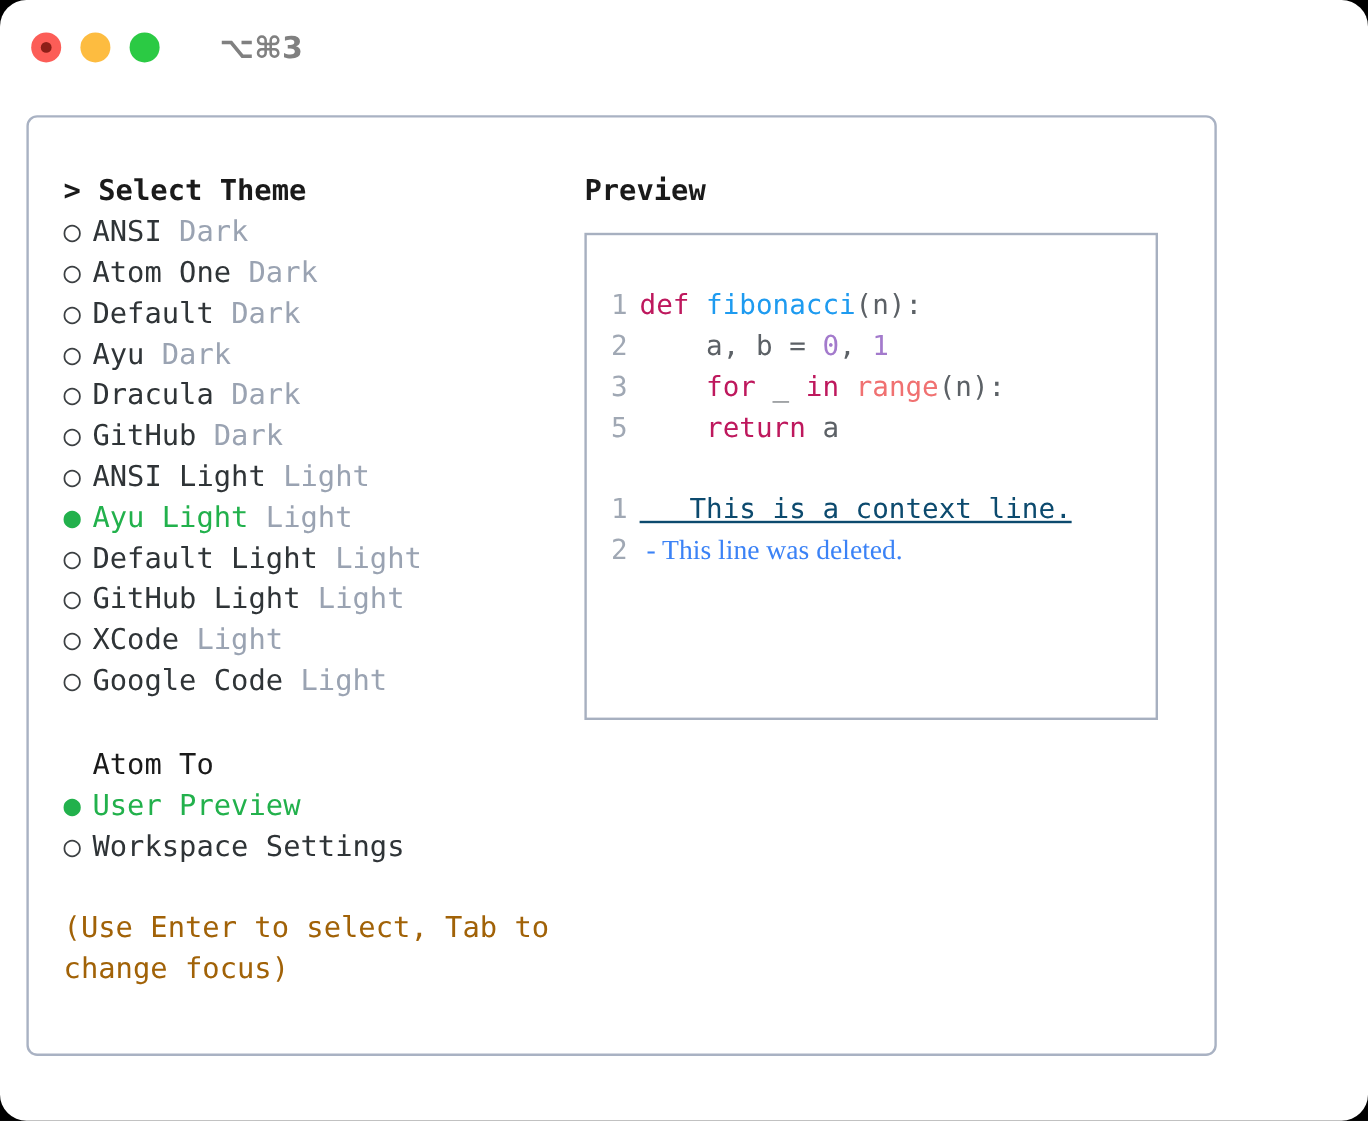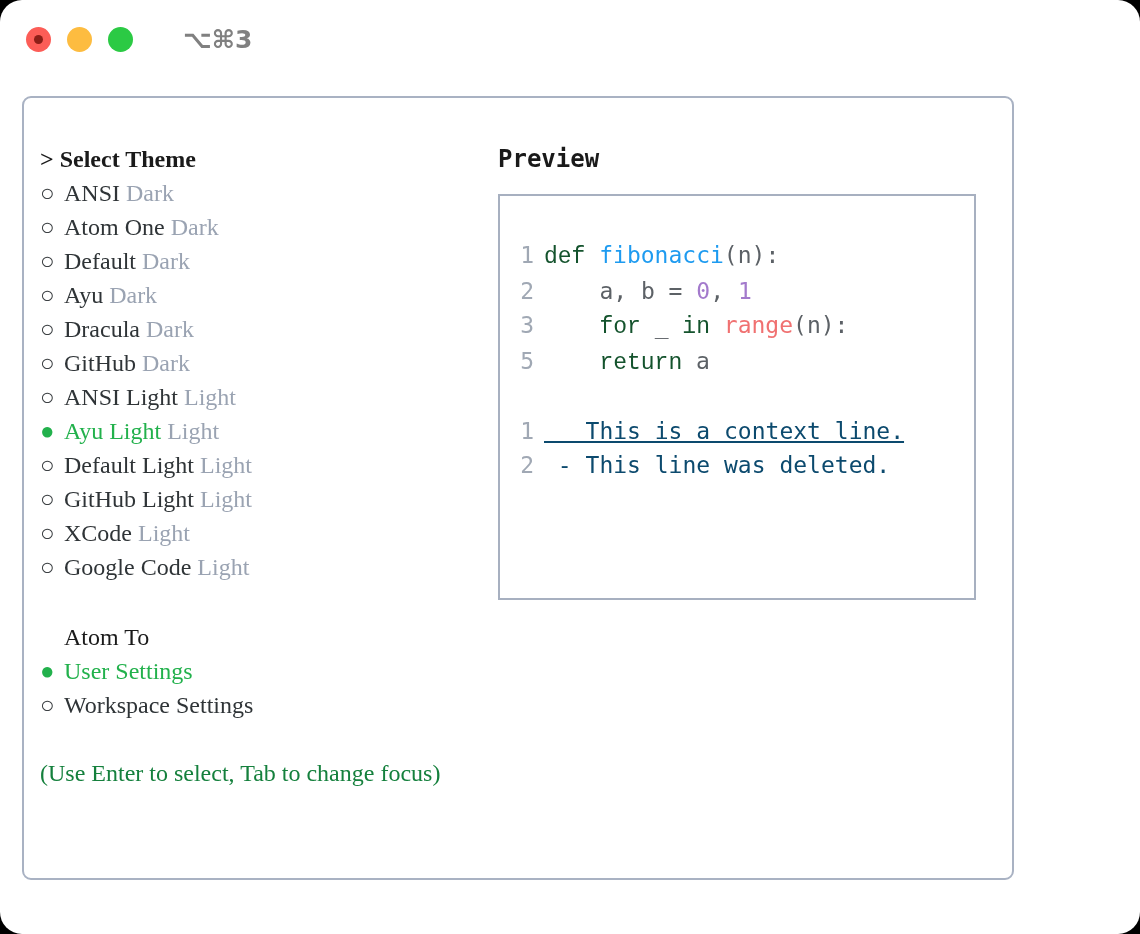--- a/index.html
+++ b/index.html
@@ -77,29 +77,27 @@
     box-sizing: border-box;
     background: #ffffff;
   }
 
   .columns {
     display: flex;
     padding: 44px 0 0 0;
   }
   .col-left {
     width: 455px;
-    padding-left: 16px;
-    box-sizing: border-box;
-    font-family: Liberation Serif, serif;
+    padding-left: 29px;
+    box-sizing: border-box;
   }
   .col-right {
     flex: 1;
     padding-left: 8px;
     box-sizing: border-box;
-    margin-left: 11px;
   }
 
   
   .heading {
     font-size: 24px;
     line-height: 34px;
     font-weight: bold;
     color: #1a1a1a;
     white-space: pre;
   }
@@ -126,21 +124,21 @@
     color: #1a1a1a;
     white-space: pre;
     padding-left: 24px;
   }
   .spacer-lg { height: 36px; }
   .spacer-md { height: 34px; }
 
   .hint {
     font-size: 24px;
     line-height: 34px;
-    color: #15803d;
+    color: #a16207;
     width: 420px;
     white-space: pre-wrap;
   }
 
   
   .preview-title {
     font-size: 24px;
     line-height: 34px;
     font-weight: bold;
     color: #1a1a1a;
@@ -160,29 +158,29 @@
     white-space: pre;
     color: #5c6166;
   }
   .ln {
     color: #a0a8b4;
     display: inline-block;
     width: 22px;
     text-align: right;
     margin-right: 10px;
   }
-  .tok-kw   { color: #14532d; font-family: Liberation Mono, monospace; }
+  .tok-kw   { color: #be185d; }
   .tok-fn   { color: #1e9bf0; text-align: center; }
   .tok-num  { color: #a37acc; }
   .tok-call { color: #f07171; }
   .tok-txt  { color: #5c6166; }
   .blank-line { height: 34px; }
 
   .diff-ctx { color: #0c4a6e; text-decoration: underline; }
-  .diff-del { color: #0c4a6e; }
+  .diff-del { color: #3b82f6; font-family: Liberation Serif, serif; }
   .diff-add { color: #12c312; }
 </style>
 </head>
 <body>
 
 <div class="window">
 
   <div class="titlebar">
     <div class="lights">
       <div class="light red">
@@ -210,21 +208,21 @@
             <div class="opt selected"><span class="marker sel">●</span><span class="name">Ayu Light</span><span class="variant"> Light</span></div>
             <div class="opt"><span class="marker">○</span><span class="name">Default Light</span><span class="variant"> Light</span></div>
             <div class="opt"><span class="marker">○</span><span class="name">GitHub Light</span><span class="variant"> Light</span></div>
             <div class="opt"><span class="marker">○</span><span class="name">XCode</span><span class="variant"> Light</span></div>
             <div class="opt"><span class="marker">○</span><span class="name">Google Code</span><span class="variant"> Light</span></div>
           </div>
 
         <div class="spacer-lg"></div>
         <div class="section-title">Atom To</div>
         <div id="apply-items">
-            <div class="opt selected"><span class="marker sel">●</span><span class="name">User Settings</span></div>
+            <div class="opt selected"><span class="marker sel">●</span><span class="name">User Preview</span></div>
             <div class="opt"><span class="marker">○</span><span class="name">Workspace Settings</span></div>
           </div>
 
         <div class="spacer-md"></div>
         <div class="hint">(Use Enter to select, Tab to change focus)</div>
       </div>
 
       <div class="col-right">
         <div class="preview-title">Preview</div>
         <div class="preview-box">

